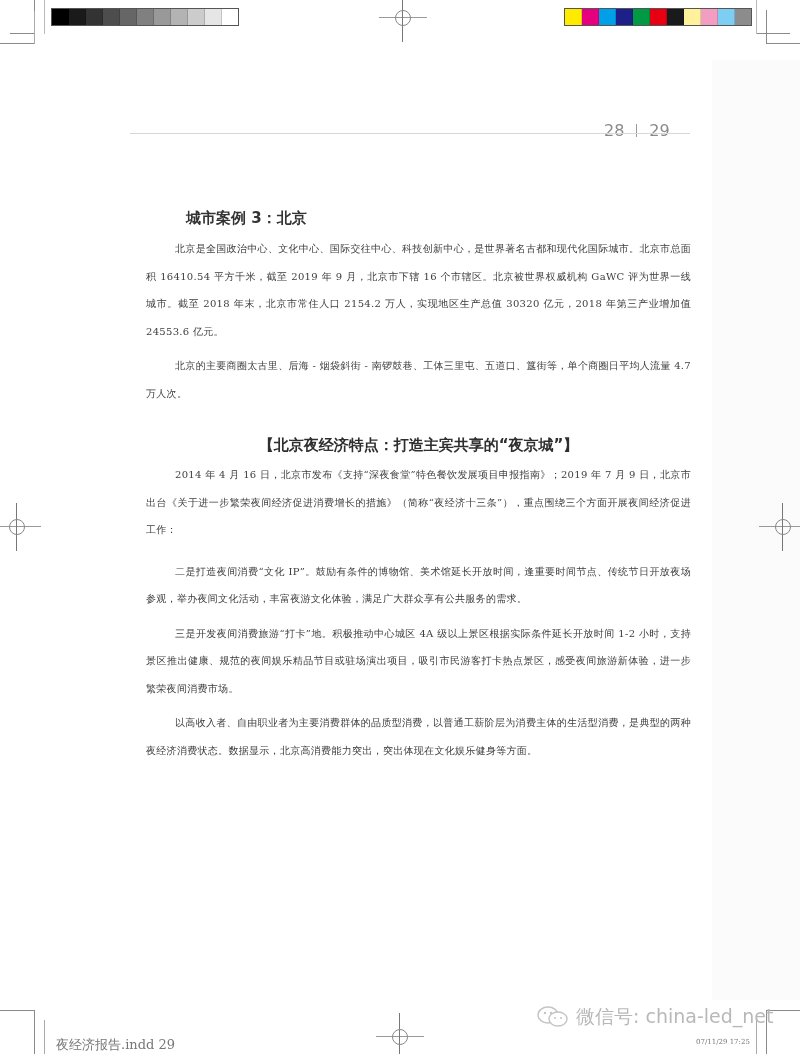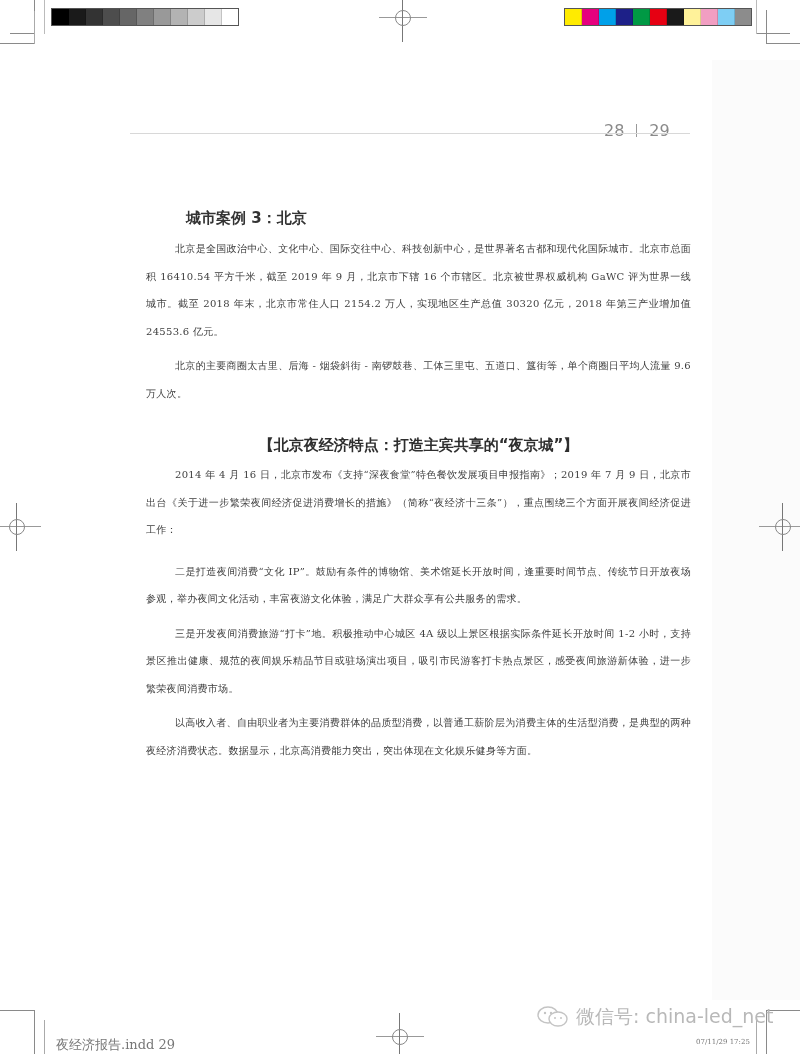--- a/index.html
+++ b/index.html
@@ -122,21 +122,21 @@
   <span>28</span>
   <span class="sep"></span>
   <span>29</span>
 </div>
 <div class="header-rule"></div>
 
 <div class="content">
   <div class="case-title">城市案例 3：北京</div>
   <p class="para">北京是全国政治中心、文化中心、国际交往中心、科技创新中心，是世界著名古都和现代化国际城市。北京市总面积 16410.54 平方千米，截至 2019 年 9 月，北京市下辖 16 个市辖区。北京被世界权威机构 GaWC 评为世界一线城市。截至 2018 年末，北京市常住人口 2154.2 万人，实现地区生产总值 30320 亿元，2018 年第三产业增加值 24553.6 亿元。</p>
   <div class="gap"></div>
-  <p class="para">北京的主要商圈太古里、后海 - 烟袋斜街 - 南锣鼓巷、工体三里屯、五道口、簋街等，单个商圈日平均人流量 9.6 万人次。</p>
+  <p class="para">北京的主要商圈太古里、后海 - 烟袋斜街 - 南锣鼓巷、工体三里屯、五道口、簋街等，单个商圈日平均人流量 4.7 万人次。</p>
 
   <div class="section-title">【北京夜经济特点：打造主宾共享的“夜京城”】</div>
   <p class="para">2014 年 4 月 16 日，北京市发布《支持“深夜食堂”特色餐饮发展项目申报指南》；2019 年 7 月 9 日，北京市出台《关于进一步繁荣夜间经济促进消费增长的措施》（简称“夜经济十三条”），重点围绕三个方面开展夜间经济促进工作：</p>
   <div class="gap"></div>
   <div class="gap"></div>
   <p class="para">二是打造夜间消费“文化 IP”。鼓励有条件的博物馆、美术馆延长开放时间，逢重要时间节点、传统节日开放夜场参观，举办夜间文化活动，丰富夜游文化体验，满足广大群众享有公共服务的需求。</p>
   <div class="gap"></div>
   <p class="para">三是开发夜间消费旅游“打卡”地。积极推动中心城区 4A 级以上景区根据实际条件延长开放时间 1-2 小时，支持景区推出健康、规范的夜间娱乐精品节目或驻场演出项目，吸引市民游客打卡热点景区，感受夜间旅游新体验，进一步繁荣夜间消费市场。</p>
   <div class="gap"></div>
   <p class="para">以高收入者、自由职业者为主要消费群体的品质型消费，以普通工薪阶层为消费主体的生活型消费，是典型的两种夜经济消费状态。数据显示，北京高消费能力突出，突出体现在文化娱乐健身等方面。</p>

